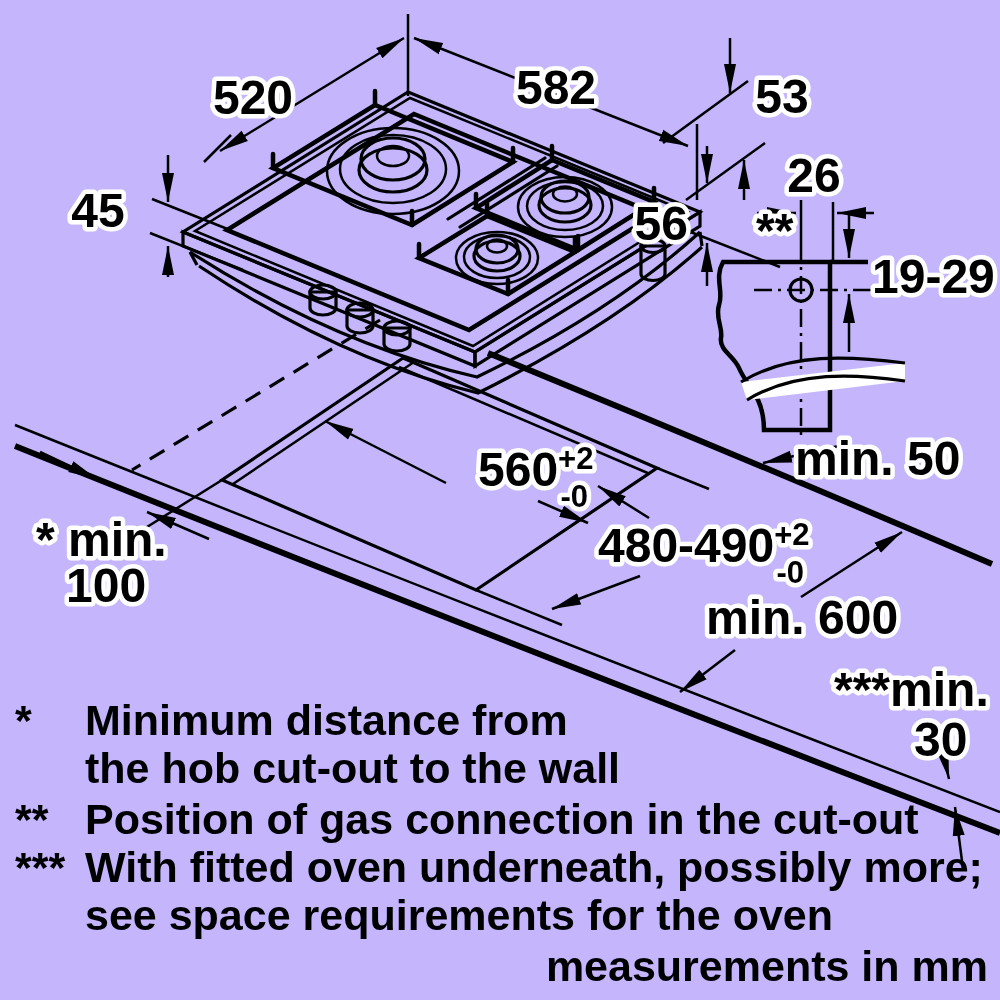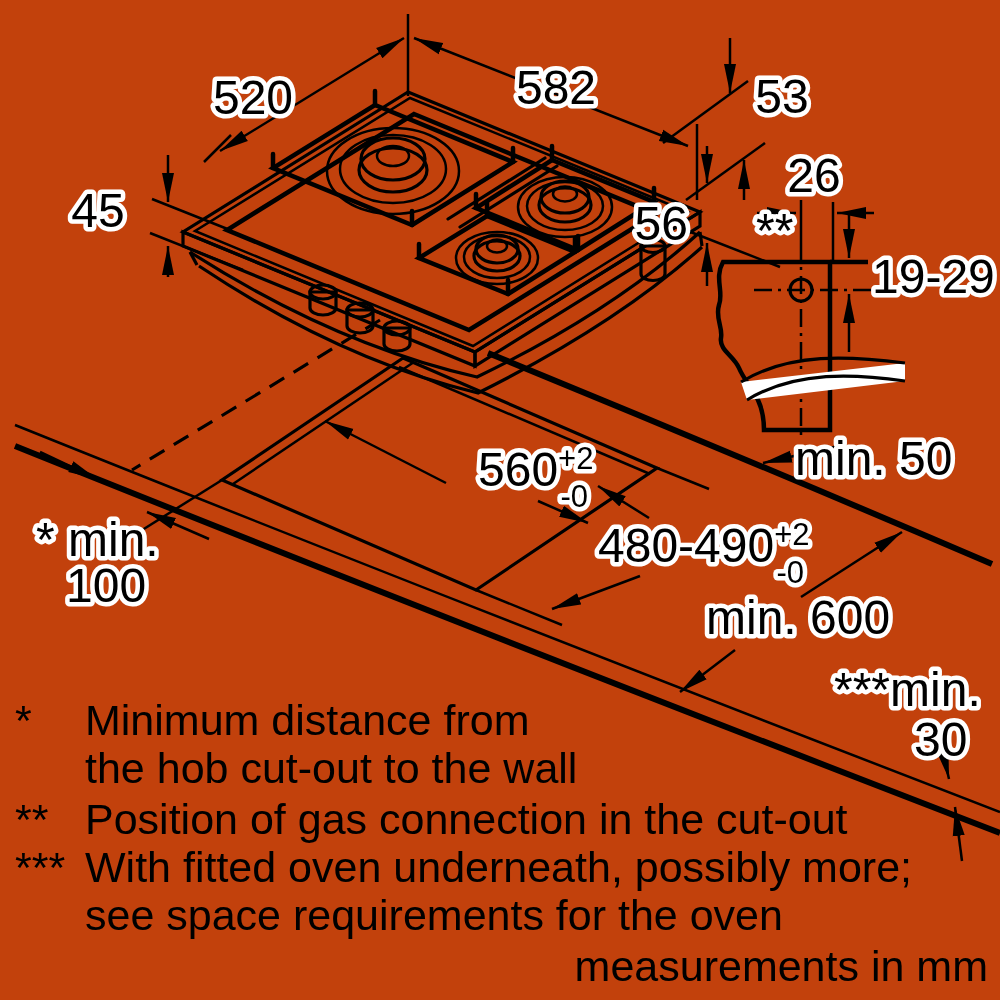--- a/index.html
+++ b/index.html
@@ -1,17 +1,17 @@
 <!DOCTYPE html>
 <html><head>
 <meta charset="utf-8">
 <style>
   html,body{margin:0;padding:0;background:#fff;}
-  #stage{position:relative;width:1000px;height:1000px;background:#c2410c;overflow:hidden;
-         font-family:"Liberation Sans", sans-serif;}
+  #stage{position:relative;width:1000px;height:1000px;background:#c4b5fd;overflow:hidden;
+         font-family:"Liberation Sans", sans-serif;font-weight:bold;}
   svg{position:absolute;left:0;top:0;}
   text{fill:#000;font-family:"Liberation Sans", sans-serif;}
   .dim{font-size:48px;paint-order:stroke fill;stroke:#fff;stroke-width:9px;stroke-linejoin:round;}
   .tol{font-size:31px;}
   .note{font-size:43px;}
   .thin{stroke:#000;stroke-width:2.5;fill:none;}
   .med{stroke:#000;stroke-width:3.2;fill:none;}
   .bold{stroke:#000;stroke-width:4.5;fill:none;}
   .xbold{stroke:#000;stroke-width:6;fill:none;}
 </style>

